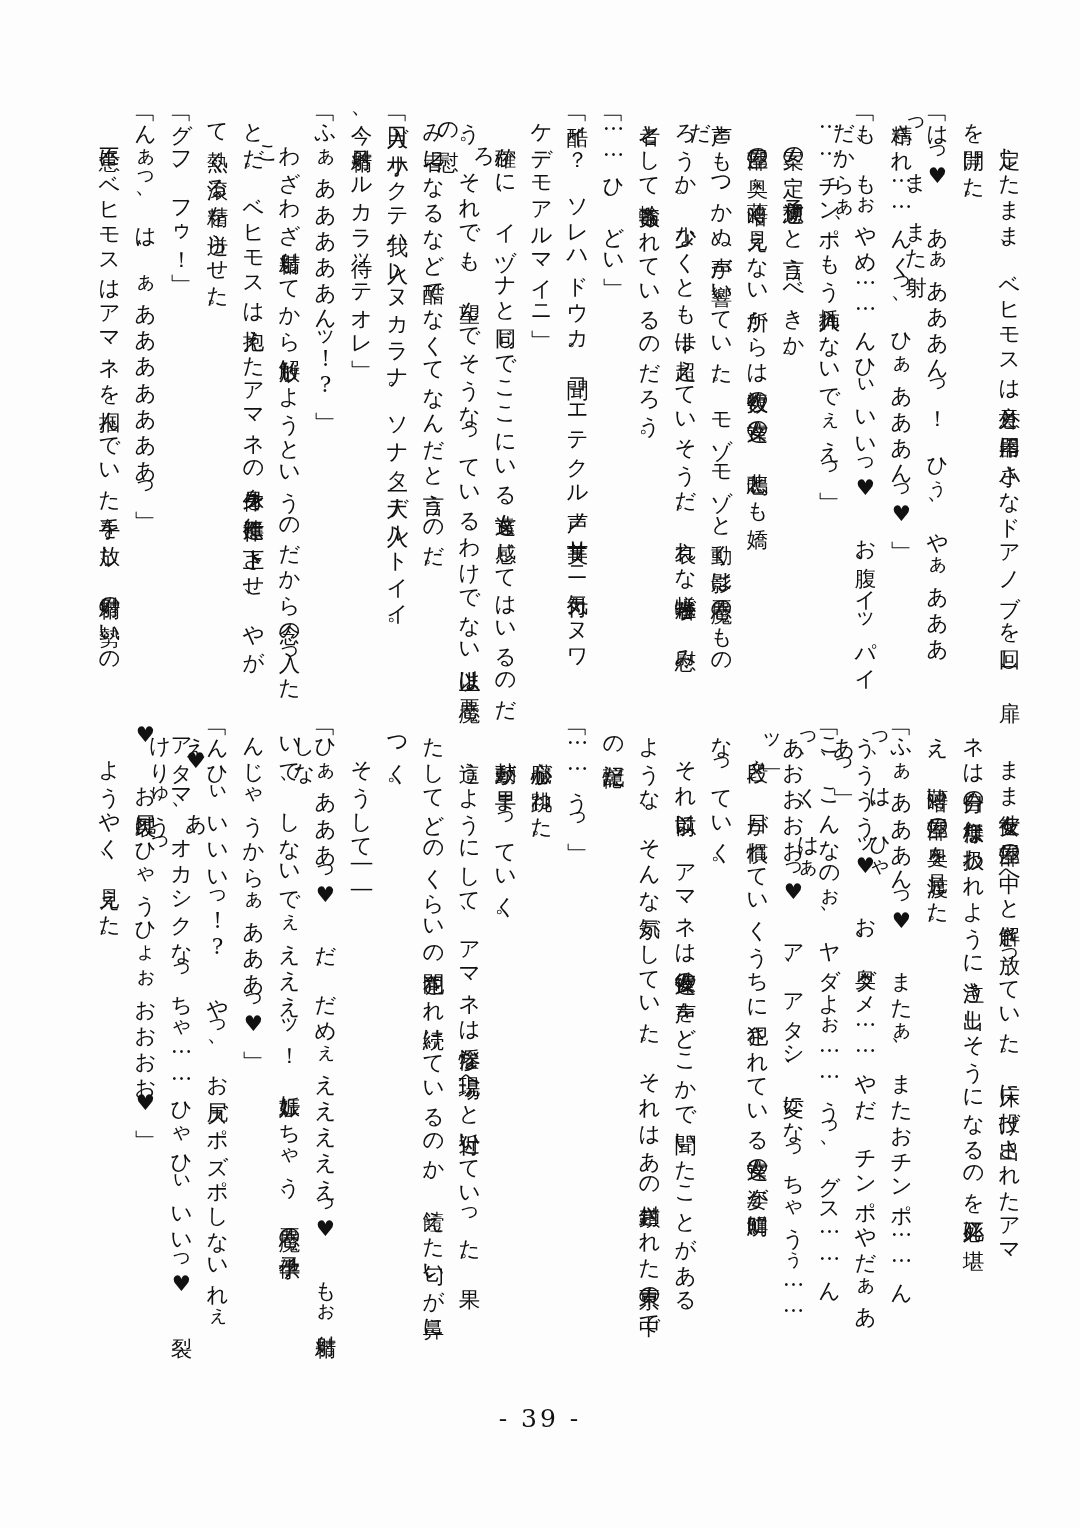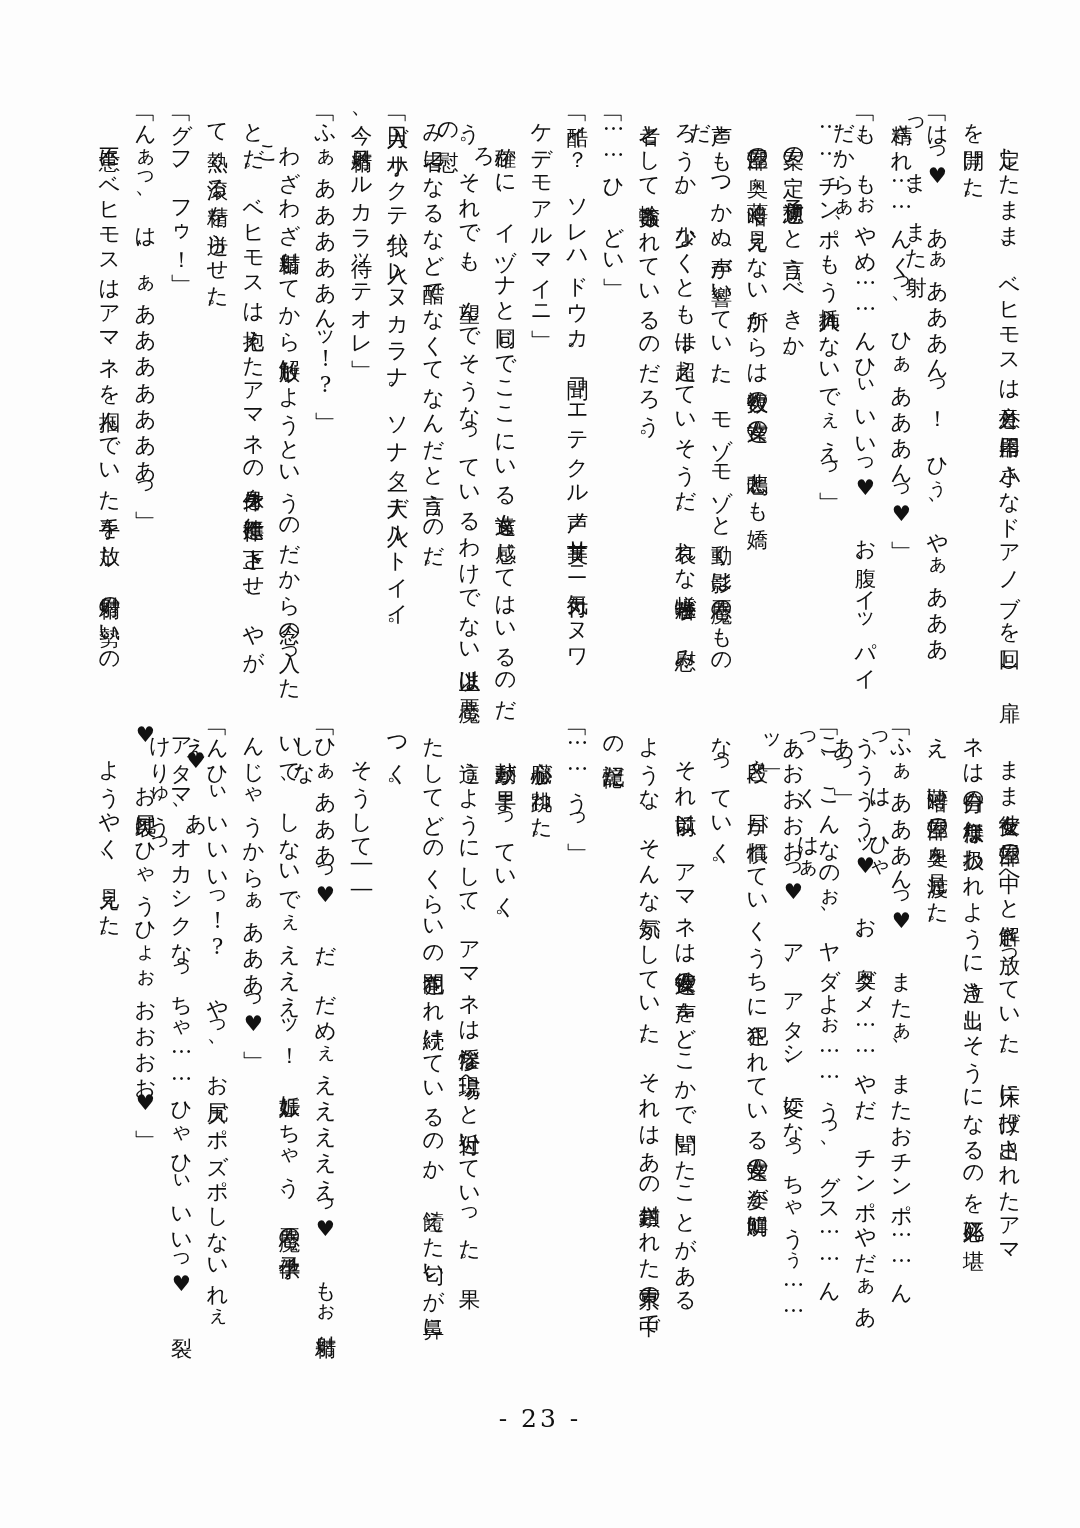--- a/index.html
+++ b/index.html
@@ -130,15 +130,15 @@
       <div class="vcol ind1">そうして――</div>
       <div class="vcol ind0">「ひぁあああっ♥　だ、だめぇえええええっ♥　もぉ射精しな</div>
       <div class="vcol ind0">いで、しないでぇえええッ！　妊娠しちゃう、悪魔の子供孕</div>
       <div class="vcol ind0">んじゃうからぁあああっ♥」</div>
       <div class="vcol ind0">「んひぃいいいっ!?　やっ、お尻ズポズポしないれぇえ♥　あ、</div>
       <div class="vcol ind0">アタマ、オカシクなっちゃ……ひゃひぃいいっ♥　裂けりゅうっ</div>
       <div class="vcol ind0">♥　お尻裂けひゃうひょぉおおおお♥」</div>
       <div class="vcol ind1">ようやく、見えた。</div>
     </div>
 
-  <div id="folio">- 23 -</div>
+  <div id="folio">- 39 -</div>
 
 </div>
 
 </body></html>

